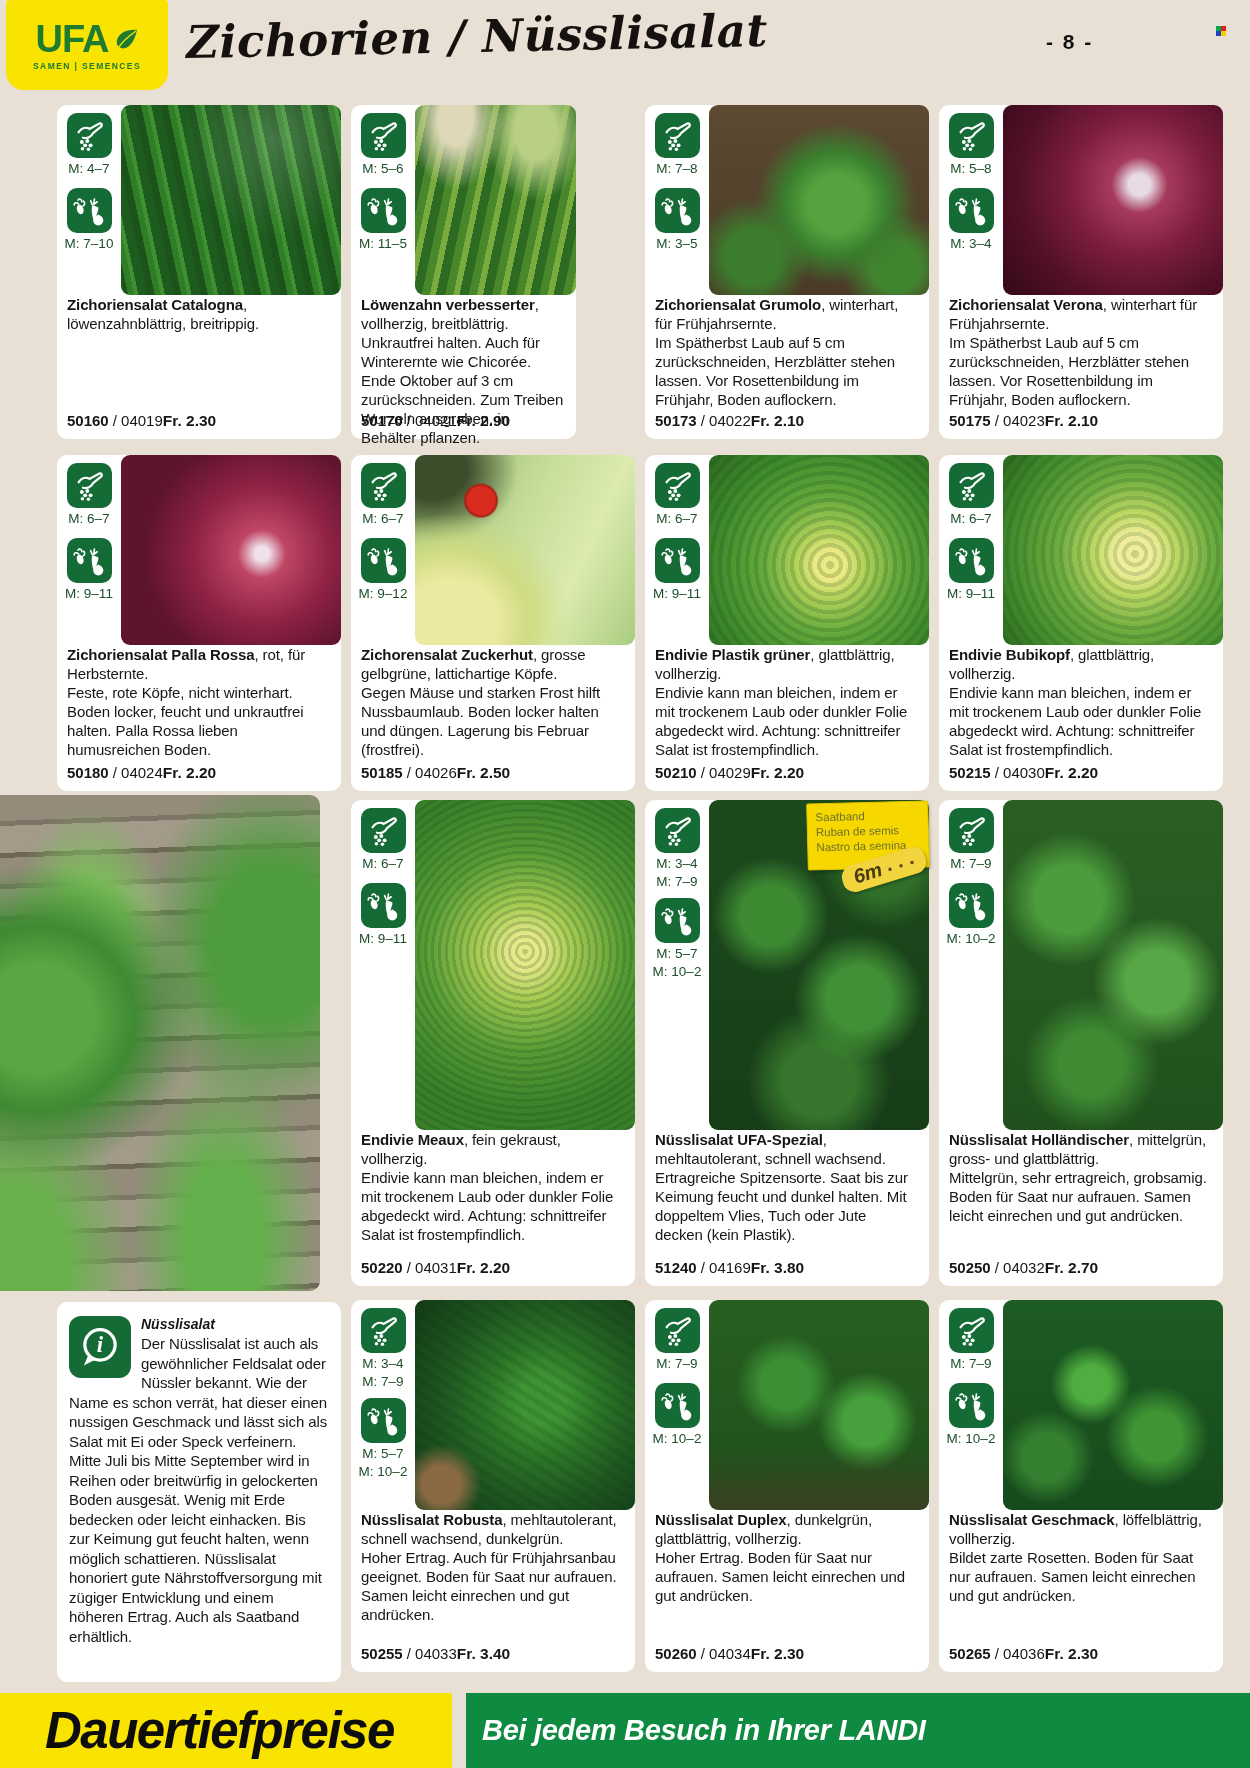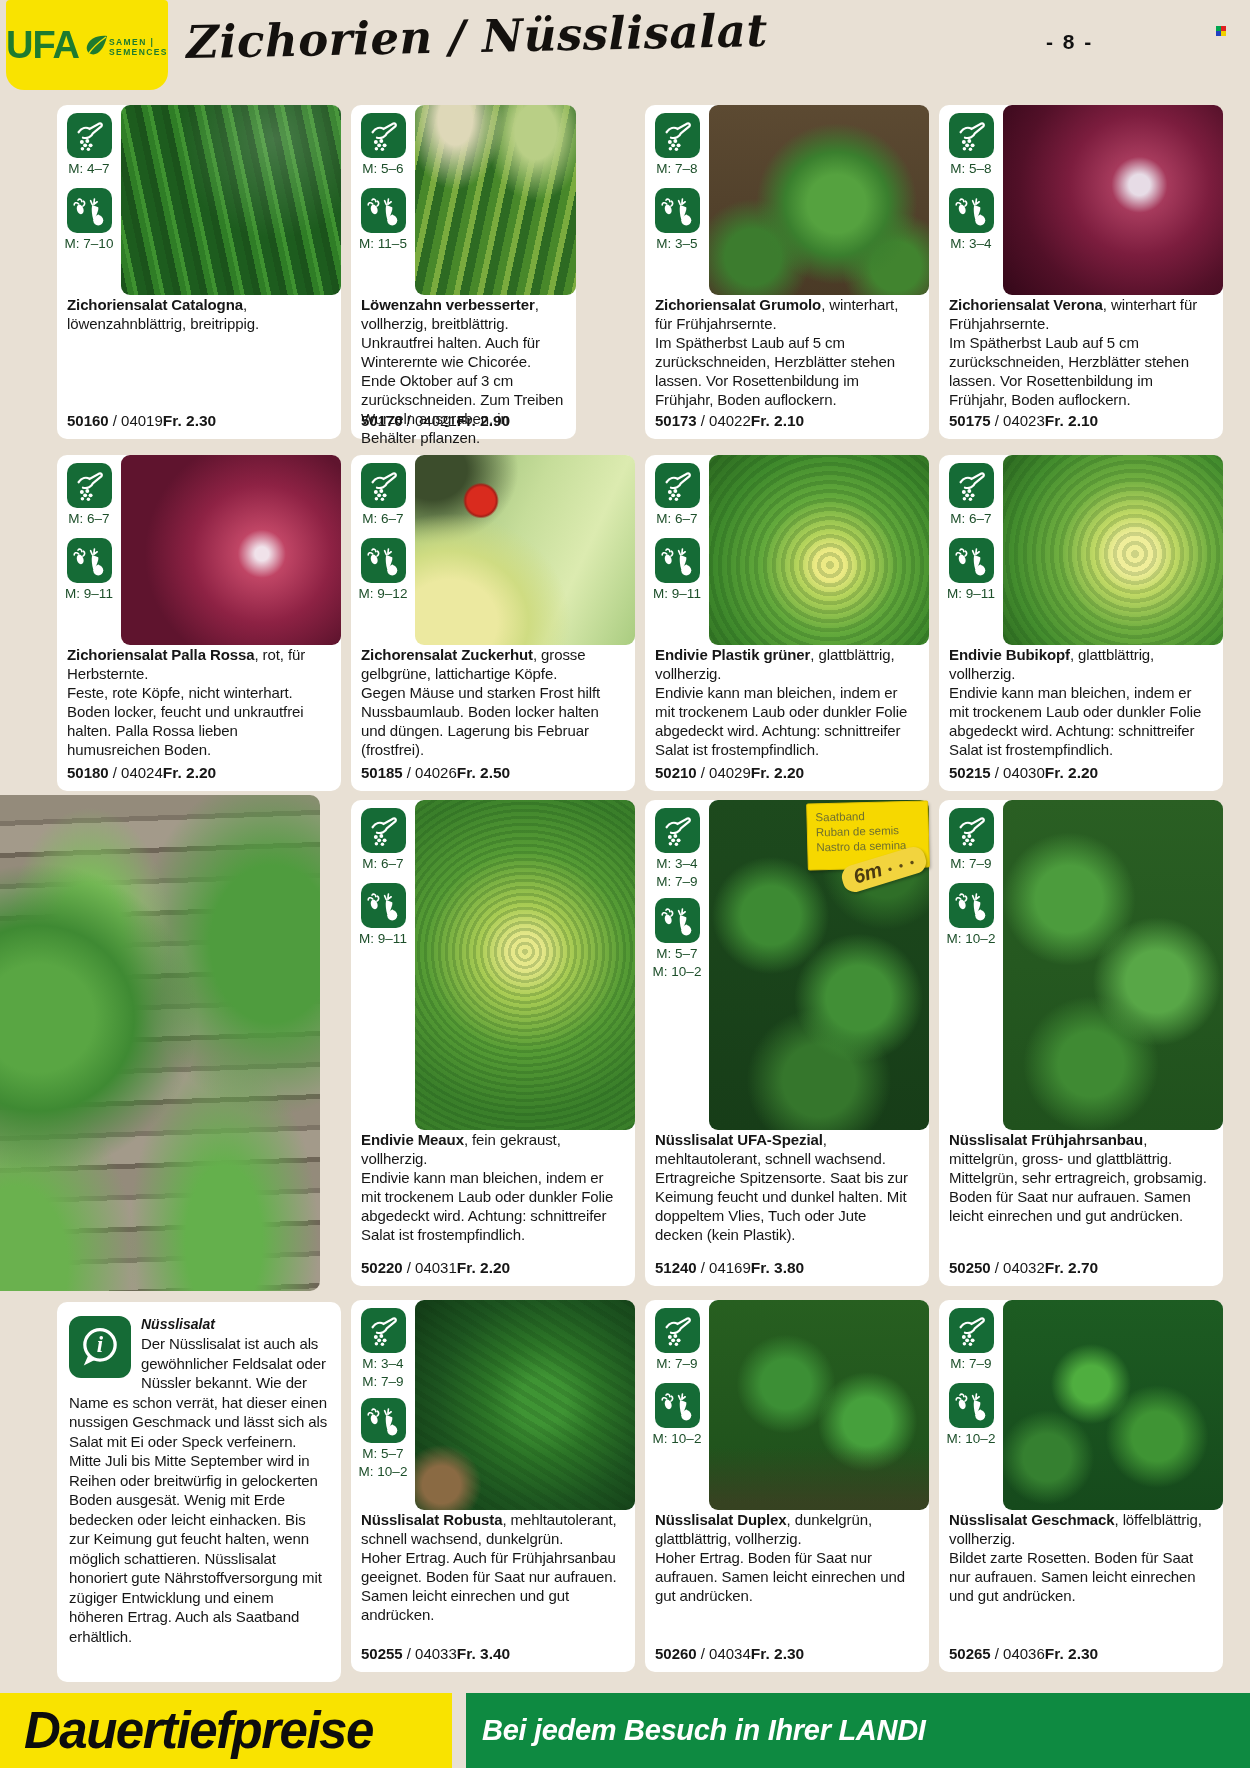--- a/index.html
+++ b/index.html
@@ -1,21 +1,21 @@
 <!DOCTYPE html>
 <html><head>
 <meta charset="utf-8">
 <style>
   html,body{margin:0;padding:0;}
   .page{position:relative;width:1250px;height:1768px;background:#e8e0d4;overflow:hidden;
         font-family:"Liberation Sans",sans-serif;color:#161616;}
 
   
   .logo{position:absolute;left:6px;top:0;width:162px;height:90px;background:#f9e300;
-        border-radius:4px 4px 18px 18px;display:flex;flex-direction:row;align-items:center;justify-content:center;}
+        border-radius:4px 4px 18px 18px;display:flex;flex-direction:column;align-items:center;justify-content:center;}
   .logo-ufa{font-size:38px;font-weight:900;color:#1e7b2f;letter-spacing:-1px;line-height:1;display:flex;align-items:center;gap:2px;}
   .logo-sub{font-size:8.5px;color:#1e7b2f;letter-spacing:1.4px;font-weight:700;margin-top:3px;}
   .page-title{position:absolute;left:186px;top:10px;font-family:"DejaVu Serif",serif;font-style:italic;
         font-weight:700;font-size:45px;color:#14110e;transform:rotate(-1.2deg);letter-spacing:0.5px;}
   .page-num{position:absolute;left:1046px;top:30px;font-size:21px;font-weight:700;color:#111;letter-spacing:2px;}
   .regmark{position:absolute;left:1216px;top:26px;width:10px;height:10px;display:grid;grid-template-columns:5px 5px;}
   .regmark i{width:5px;height:5px;display:block;}
 
   
   .card{position:absolute;background:#fff;border-radius:10px;}
@@ -46,21 +46,21 @@
   
   .big-photo{position:absolute;left:0;top:795px;width:320px;height:496px;border-radius:0 10px 10px 0;}
   .info-box{position:absolute;left:57px;top:1302px;width:284px;height:380px;background:#fff;border-radius:10px;padding:12px 12px 10px 12px;box-sizing:border-box;}
   .info-icon{float:left;width:62px;height:62px;background:#156b36;border-radius:12px;display:flex;align-items:center;justify-content:center;margin:2px 10px 4px 0;}
   .info-icon svg{width:52px;height:52px;}
   .info-title{margin:0;font-size:14px;font-style:italic;font-weight:700;padding-top:2px;}
   .info-text{margin:2px 0 0 0;font-size:15px;line-height:1.3;letter-spacing:-0.1px;}
 
   
   .footer{position:absolute;left:0;top:1693px;width:1250px;height:75px;display:flex;}
-  .f-yellow{width:452px;background:#f9e300;display:flex;align-items:center;padding-left:24px;box-sizing:border-box;}
+  .f-yellow{width:452px;background:#f9e300;display:flex;align-items:center;padding-left:45px;box-sizing:border-box;}
   .f-yellow span{font-size:51px;font-weight:900;font-style:italic;letter-spacing:-1.5px;color:#0d0d0d;}
   .f-gap{width:14px;}
   .f-green{flex:1;background:#0e8a41;display:flex;align-items:center;padding-left:16px;}
   .f-green span{font-size:29px;font-weight:700;font-style:italic;color:#ffffff;letter-spacing:-0.3px;}
 
   
   .ph-catalogna{background:radial-gradient(ellipse at 70% 18%,rgba(255,255,255,.18),transparent 45%),
     repeating-linear-gradient(78deg,#1b531b 0 7px,#2f7d26 7px 13px,#3e9130 13px 17px,#1d5c1e 17px 26px);}
   .ph-loewenzahn{background:radial-gradient(ellipse at 25% 8%,#ded8b8 0 10%,transparent 28%),
     radial-gradient(ellipse at 75% 14%,#b9cf86 0 12%,transparent 30%),
@@ -645,21 +645,21 @@
             <ellipse cx="7.5" cy="15" rx="3" ry="4.5" fill="#fff" transform="rotate(-18 7.5 15)"></ellipse>
             <circle cx="24" cy="25" r="4.6" fill="#fff"></circle>
             <path d="M24 19.5l1.5 1.5-1.5 1-1.5-1z" fill="#fff"></path>
           </svg>
         </div>
         <div class="m-label">M: 10–2</div>
         <div class="m-label"></div>
       </div>
     </div>
     <div class="card-text">
-      <p class="p-name"><b>Nüsslisalat Frühjahrsanbau</b><span>, mittelgrün, gross- und glattblättrig.</span></p>
+      <p class="p-name"><b>Nüsslisalat Holländischer</b><span>, mittelgrün, gross- und glattblättrig.</span></p>
       <p class="p-desc">Mittelgrün, sehr ertragreich, grobsamig. Boden für Saat nur aufrauen. Samen leicht einrechen und gut andrücken.</p>
     </div>
     <div class="code-row">
       <span class="code"><b class="order">50250</b><span class="article">/ 04032</span></span>
       <span class="price">Fr. 2.70</span>
     </div>
   </article>
 
   <article class="card" style="left: 351px; top: 1300px; width: 284px; height: 372px;">
     <div class="photo-wrap">

